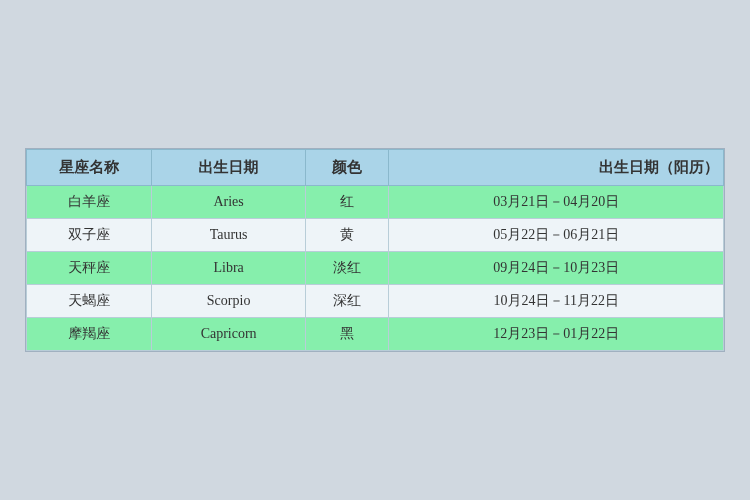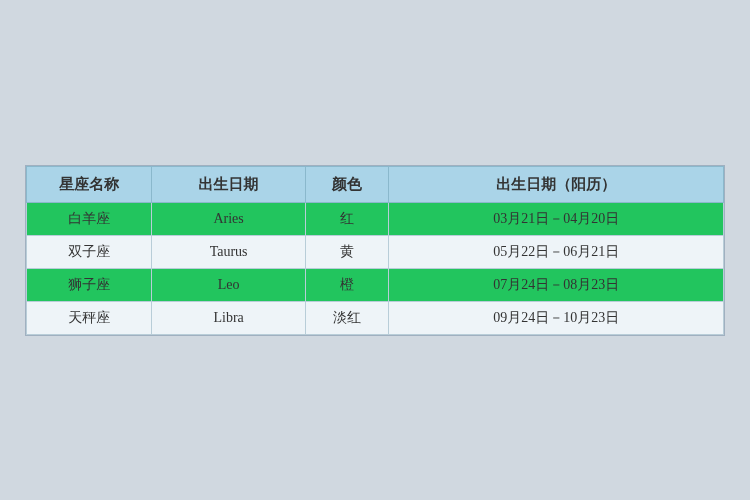--- a/index.html
+++ b/index.html
@@ -36,39 +36,39 @@
     thead th {
       border: 1px solid #8ab8cc;
       padding: 8px 4px;
       text-align: center;
       font-size: 15px;
       font-weight: bold;
       color: #333;
     }
 
     tbody tr {
-      background-color: #22c55e;
+      background-color: #86efac;
     }
 
     tbody tr:nth-child(even) {
       background-color: #eef4f8;
     }
 
     tbody td {
       border: 1px solid #b8cdd8;
       padding: 7px 12px;
       text-align: center;
       font-size: 14px;
       color: #333;
     }
 
     .col-chinese { width: 18%; }
     .col-english { width: 22%; }
     .col-color   { width: 12%; }
-    .col-date    { width: 48%; }
+    .col-date    { width: 48%; text-align: right; }
   </style>
 </head>
 <body>
 
 <div class="table-container">
   <table>
     <thead>
       <tr>
         <th class="col-chinese">星座名称</th>
         <th class="col-english">出生日期</th>
@@ -83,26 +83,32 @@
           <td>红</td>
           <td>03月21日－04月20日</td>
         </tr>
         <tr>
           <td>双子座</td>
           <td>Taurus</td>
           <td>黄</td>
           <td>05月22日－06月21日</td>
         </tr>
         <tr>
-          <td>狮子座</td>
-          <td>Leo</td>
-          <td>橙</td>
-          <td>07月24日－08月23日</td>
-        </tr>
-        <tr>
           <td>天秤座</td>
           <td>Libra</td>
           <td>淡红</td>
           <td>09月24日－10月23日</td>
+        </tr>
+        <tr>
+          <td>天蝎座</td>
+          <td>Scorpio</td>
+          <td>深红</td>
+          <td>10月24日－11月22日</td>
+        </tr>
+        <tr>
+          <td>摩羯座</td>
+          <td>Capricorn</td>
+          <td>黑</td>
+          <td>12月23日－01月22日</td>
         </tr>
       </tbody>
   </table>
 </div>
 
 </body></html>

